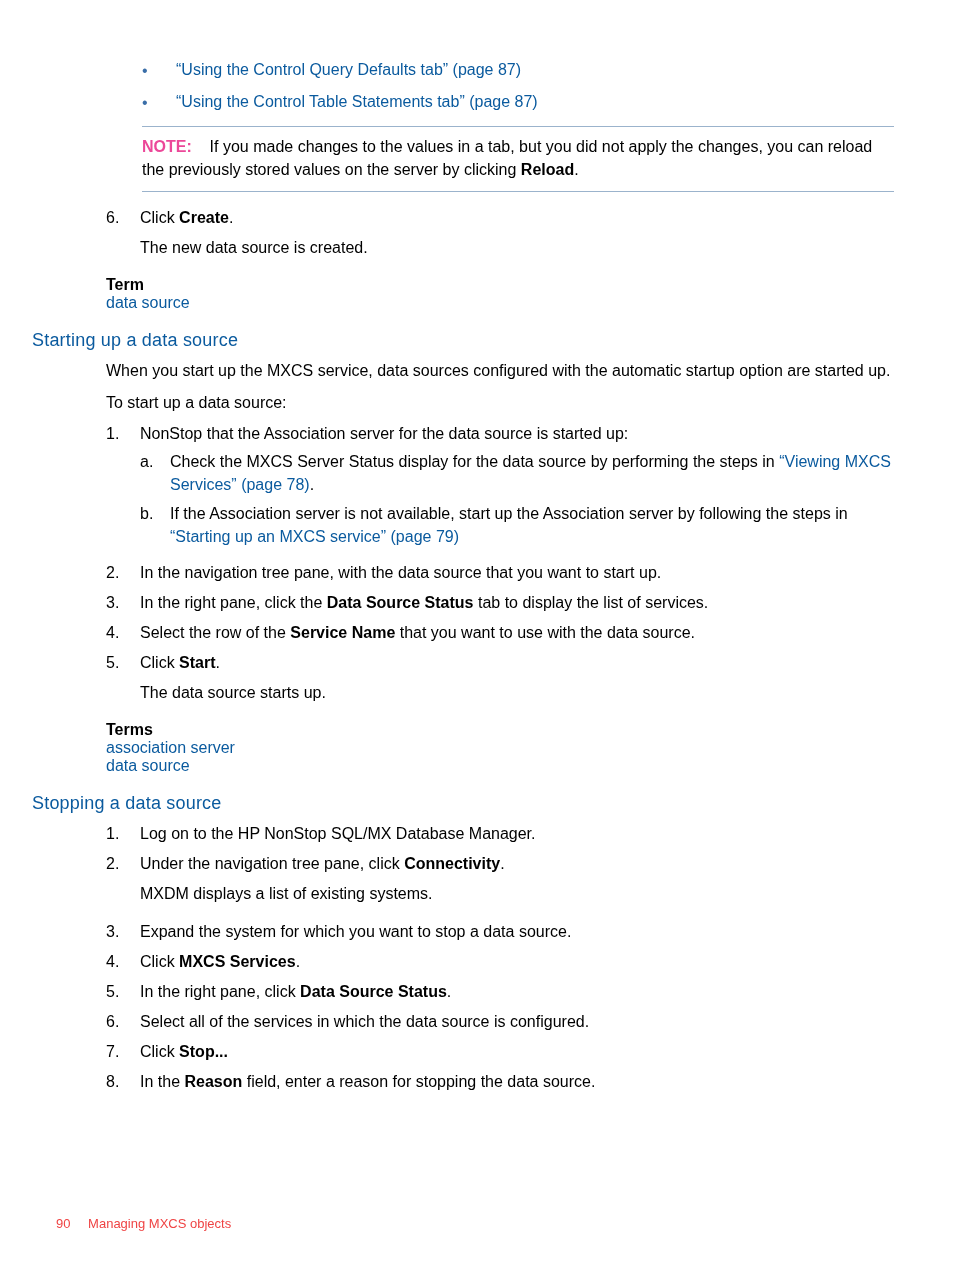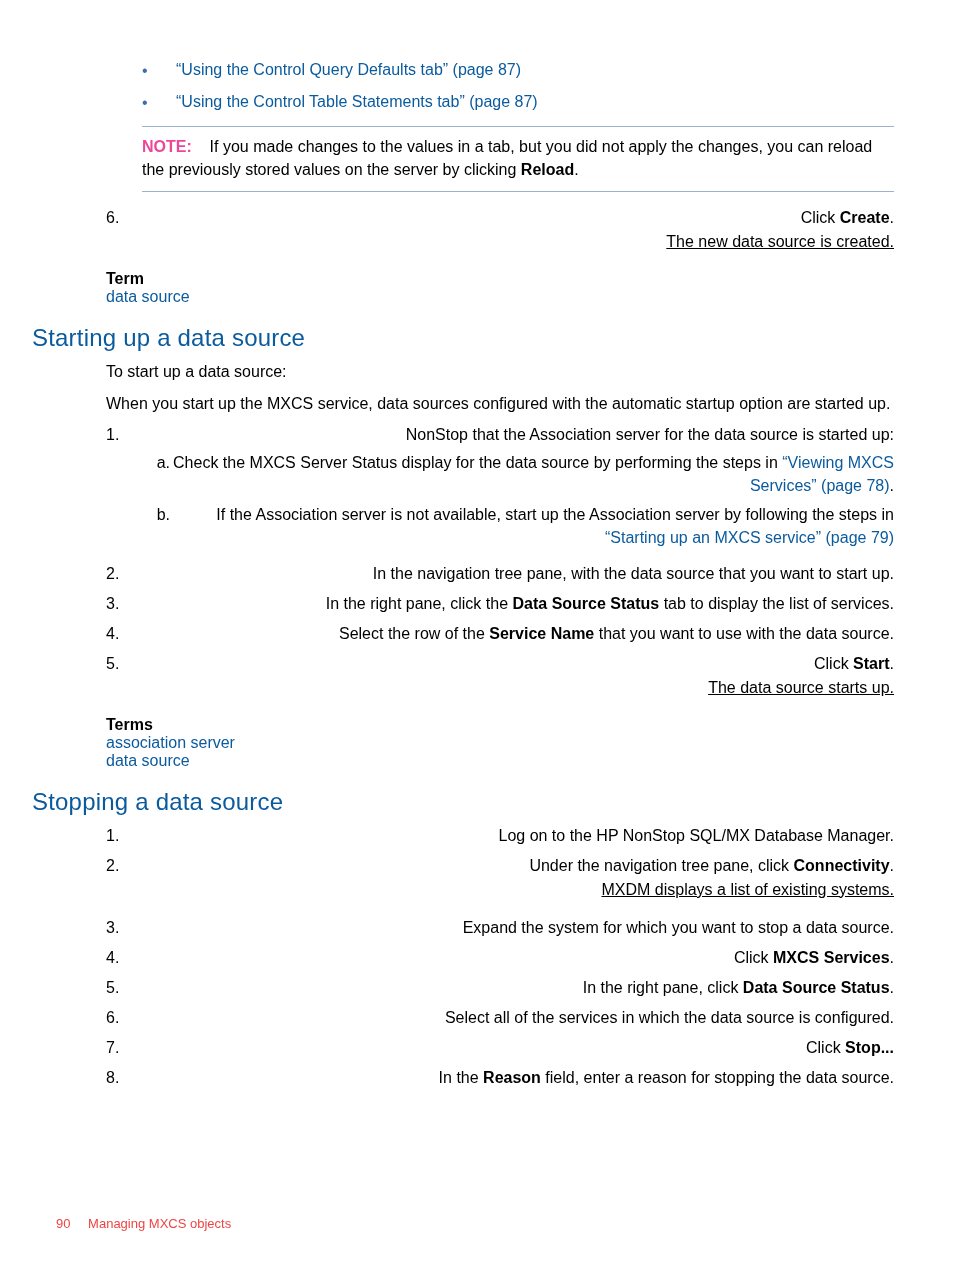--- a/index.html
+++ b/index.html
@@ -61,41 +61,40 @@
   ol.numbered > li {
     display: flex;
     margin-bottom: 6px;
     line-height: 1.5;
   }
   ol.numbered > li > .num {
     min-width: 34px;
   }
   ol.numbered > li > .body {
     flex: 1;
-    text-align: right;
   }
   .after-text {
+    margin-top: 6px;
     margin-bottom: 8px;
-    text-decoration: underline;
   }
   .indent-main {
     margin-left: 74px;
   }
   .term-title {
     font-weight: bold;
     margin-top: 8px;
   }
   a.link, .link {
     color: #0a5a9e;
     text-decoration: none;
   }
   h2.section {
     color: #0a5a9e;
     font-weight: normal;
-    font-size: 24px;
+    font-size: 18px;
     margin: 18px 0 8px 0;
     letter-spacing: 0.2px;
   }
   .para {
     line-height: 1.45;
     margin-bottom: 8px;
   }
   ol.lettered {
     list-style: none;
     margin: 4px 0 6px 0;
@@ -149,22 +148,22 @@
           <div class="after-text">The new data source is created.</div>
         </span>
       </li>
     </ol>
     <div class="term-title">Term</div>
     <div><a class="link">data source</a></div>
   </div>
 
   <h2 class="section">Starting up a data source</h2>
   <div class="indent-main">
+    <div class="para">When you start up the MXCS service, data sources configured with the automatic startup option are started up.</div>
     <div class="para">To start up a data source:</div>
-    <div class="para">When you start up the MXCS service, data sources configured with the automatic startup option are started up.</div>
     <ol class="numbered">
       <li>
         <span class="num">1.</span>
         <span class="body">
           <span>NonStop that the Association server for the data source is started up:</span>
           <ol class="lettered">
             <li>
               <span class="num">a.</span>
               <span class="body">
                 <span>Check the MXCS Server Status display for the data source by performing the steps in </span><a class="link">“Viewing MXCS Services” (page 78)</a><span>.</span>

